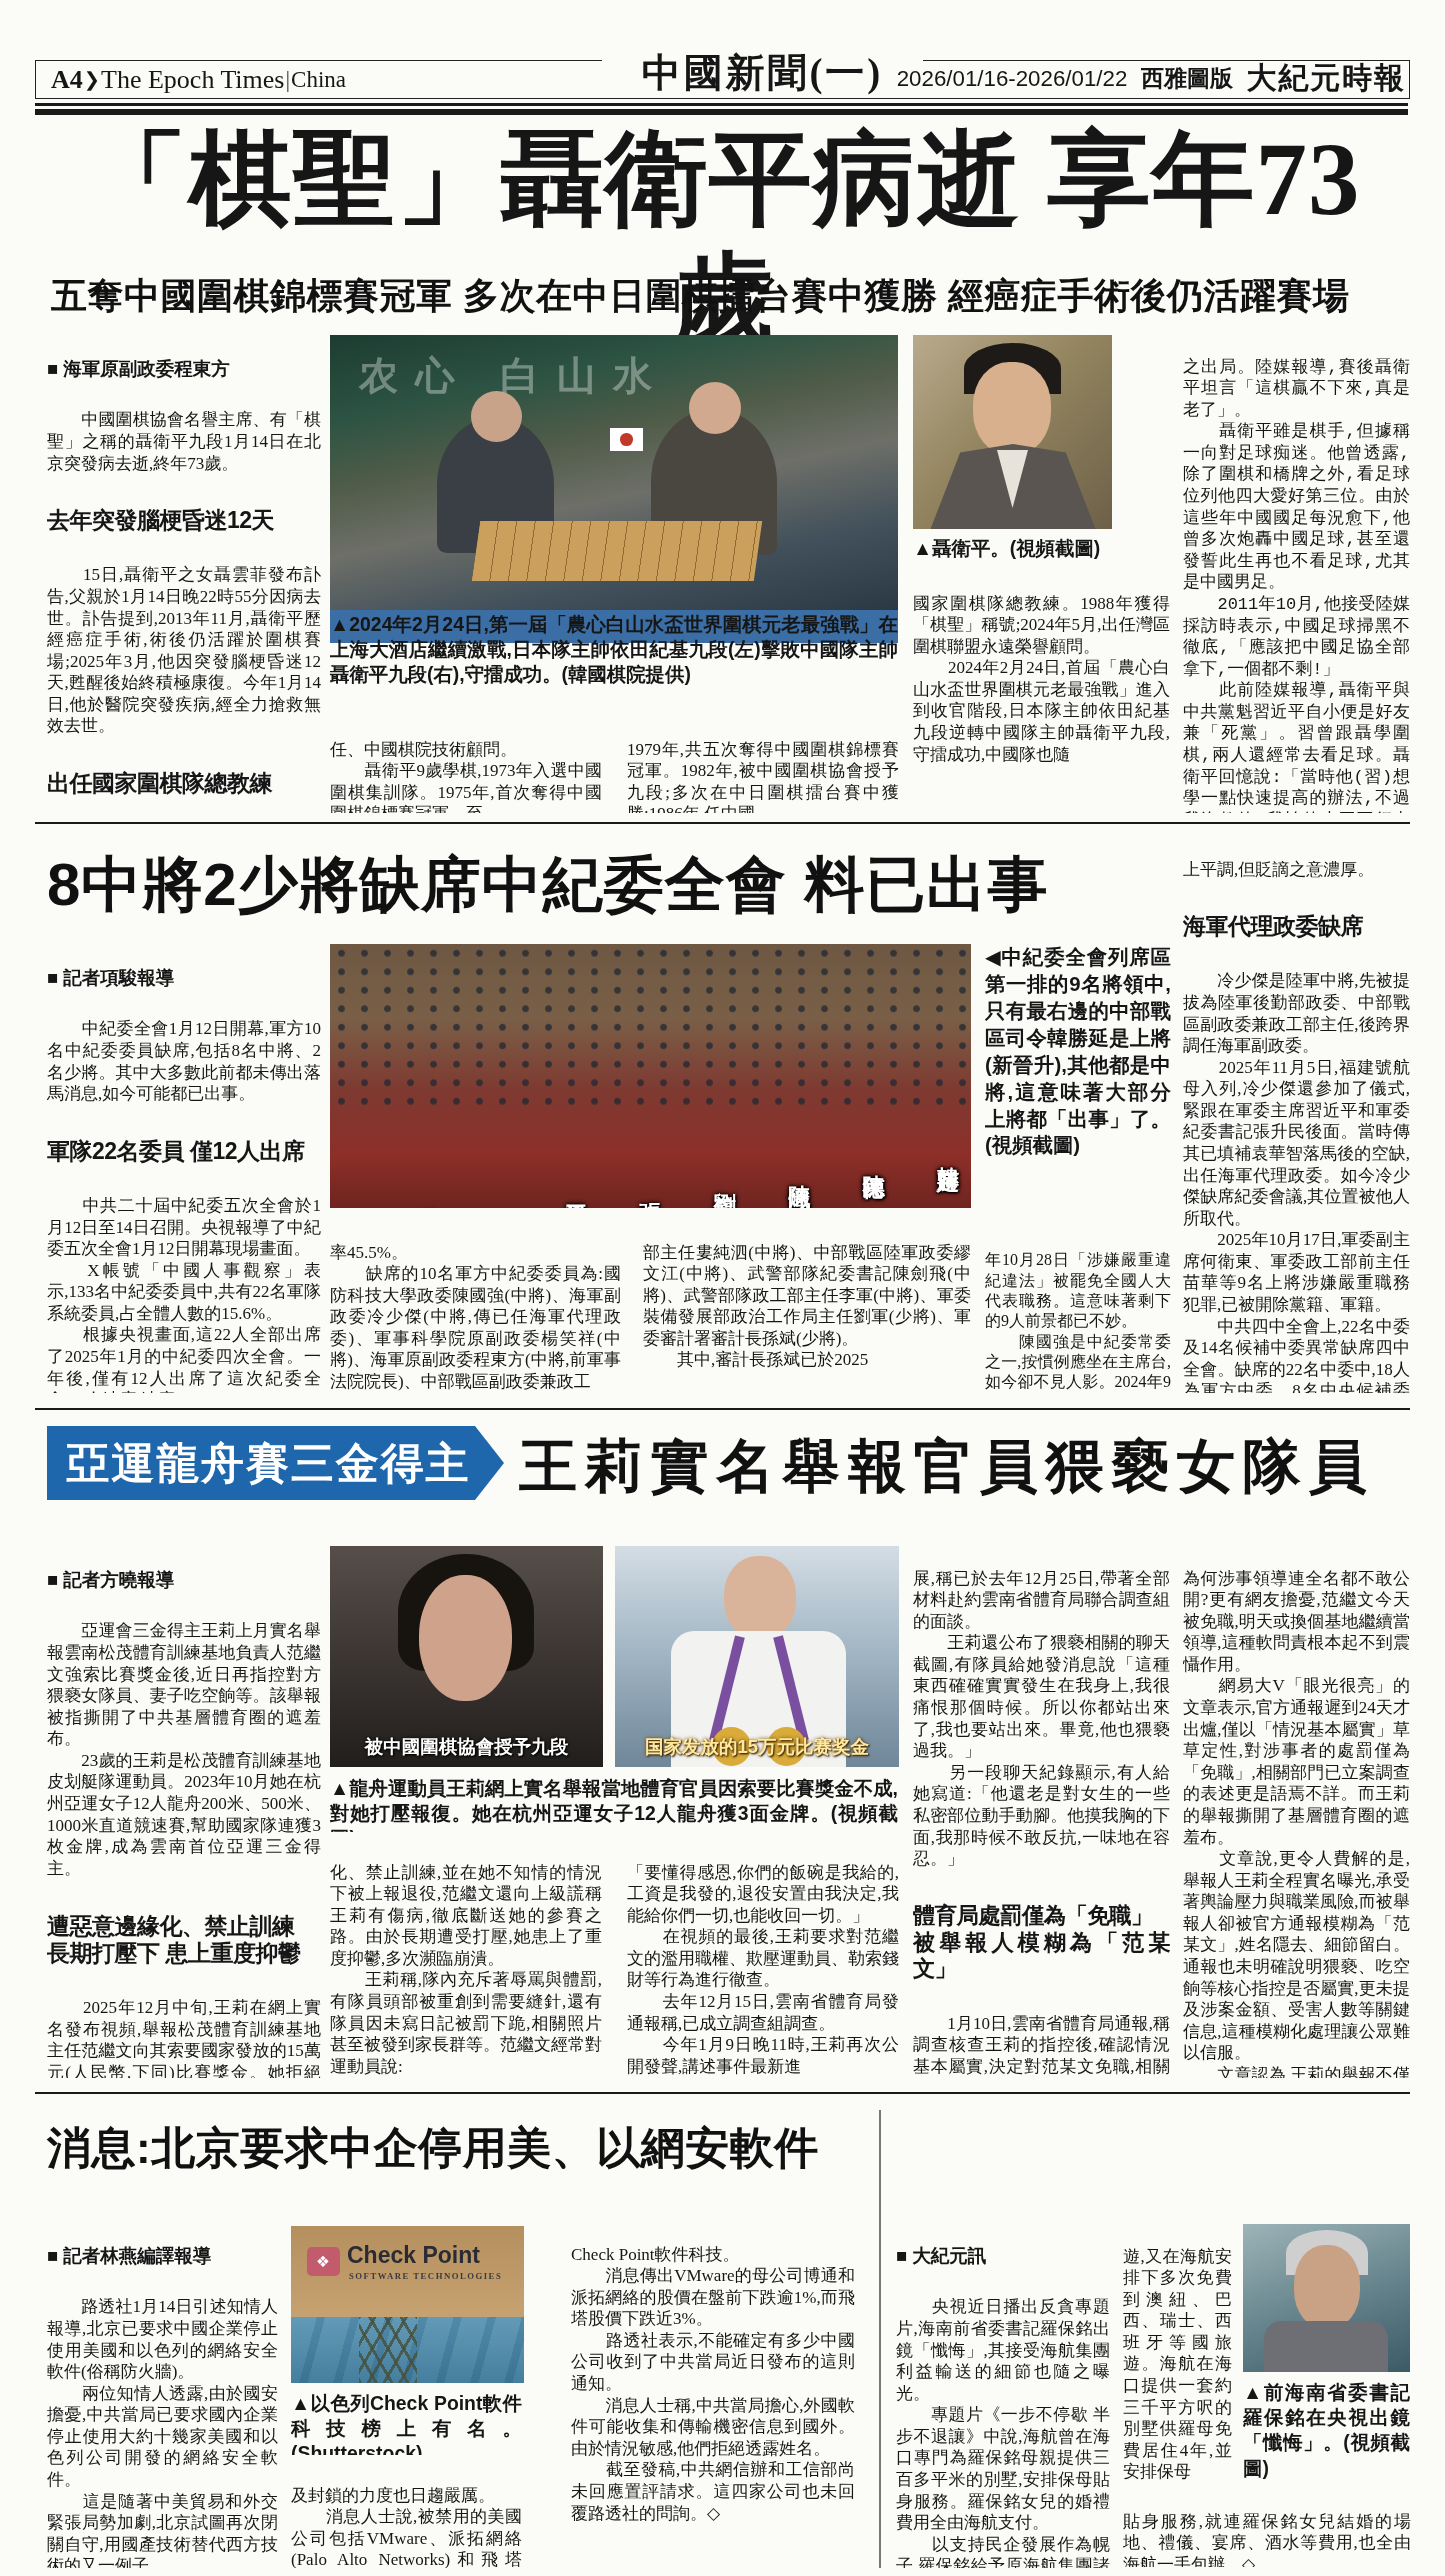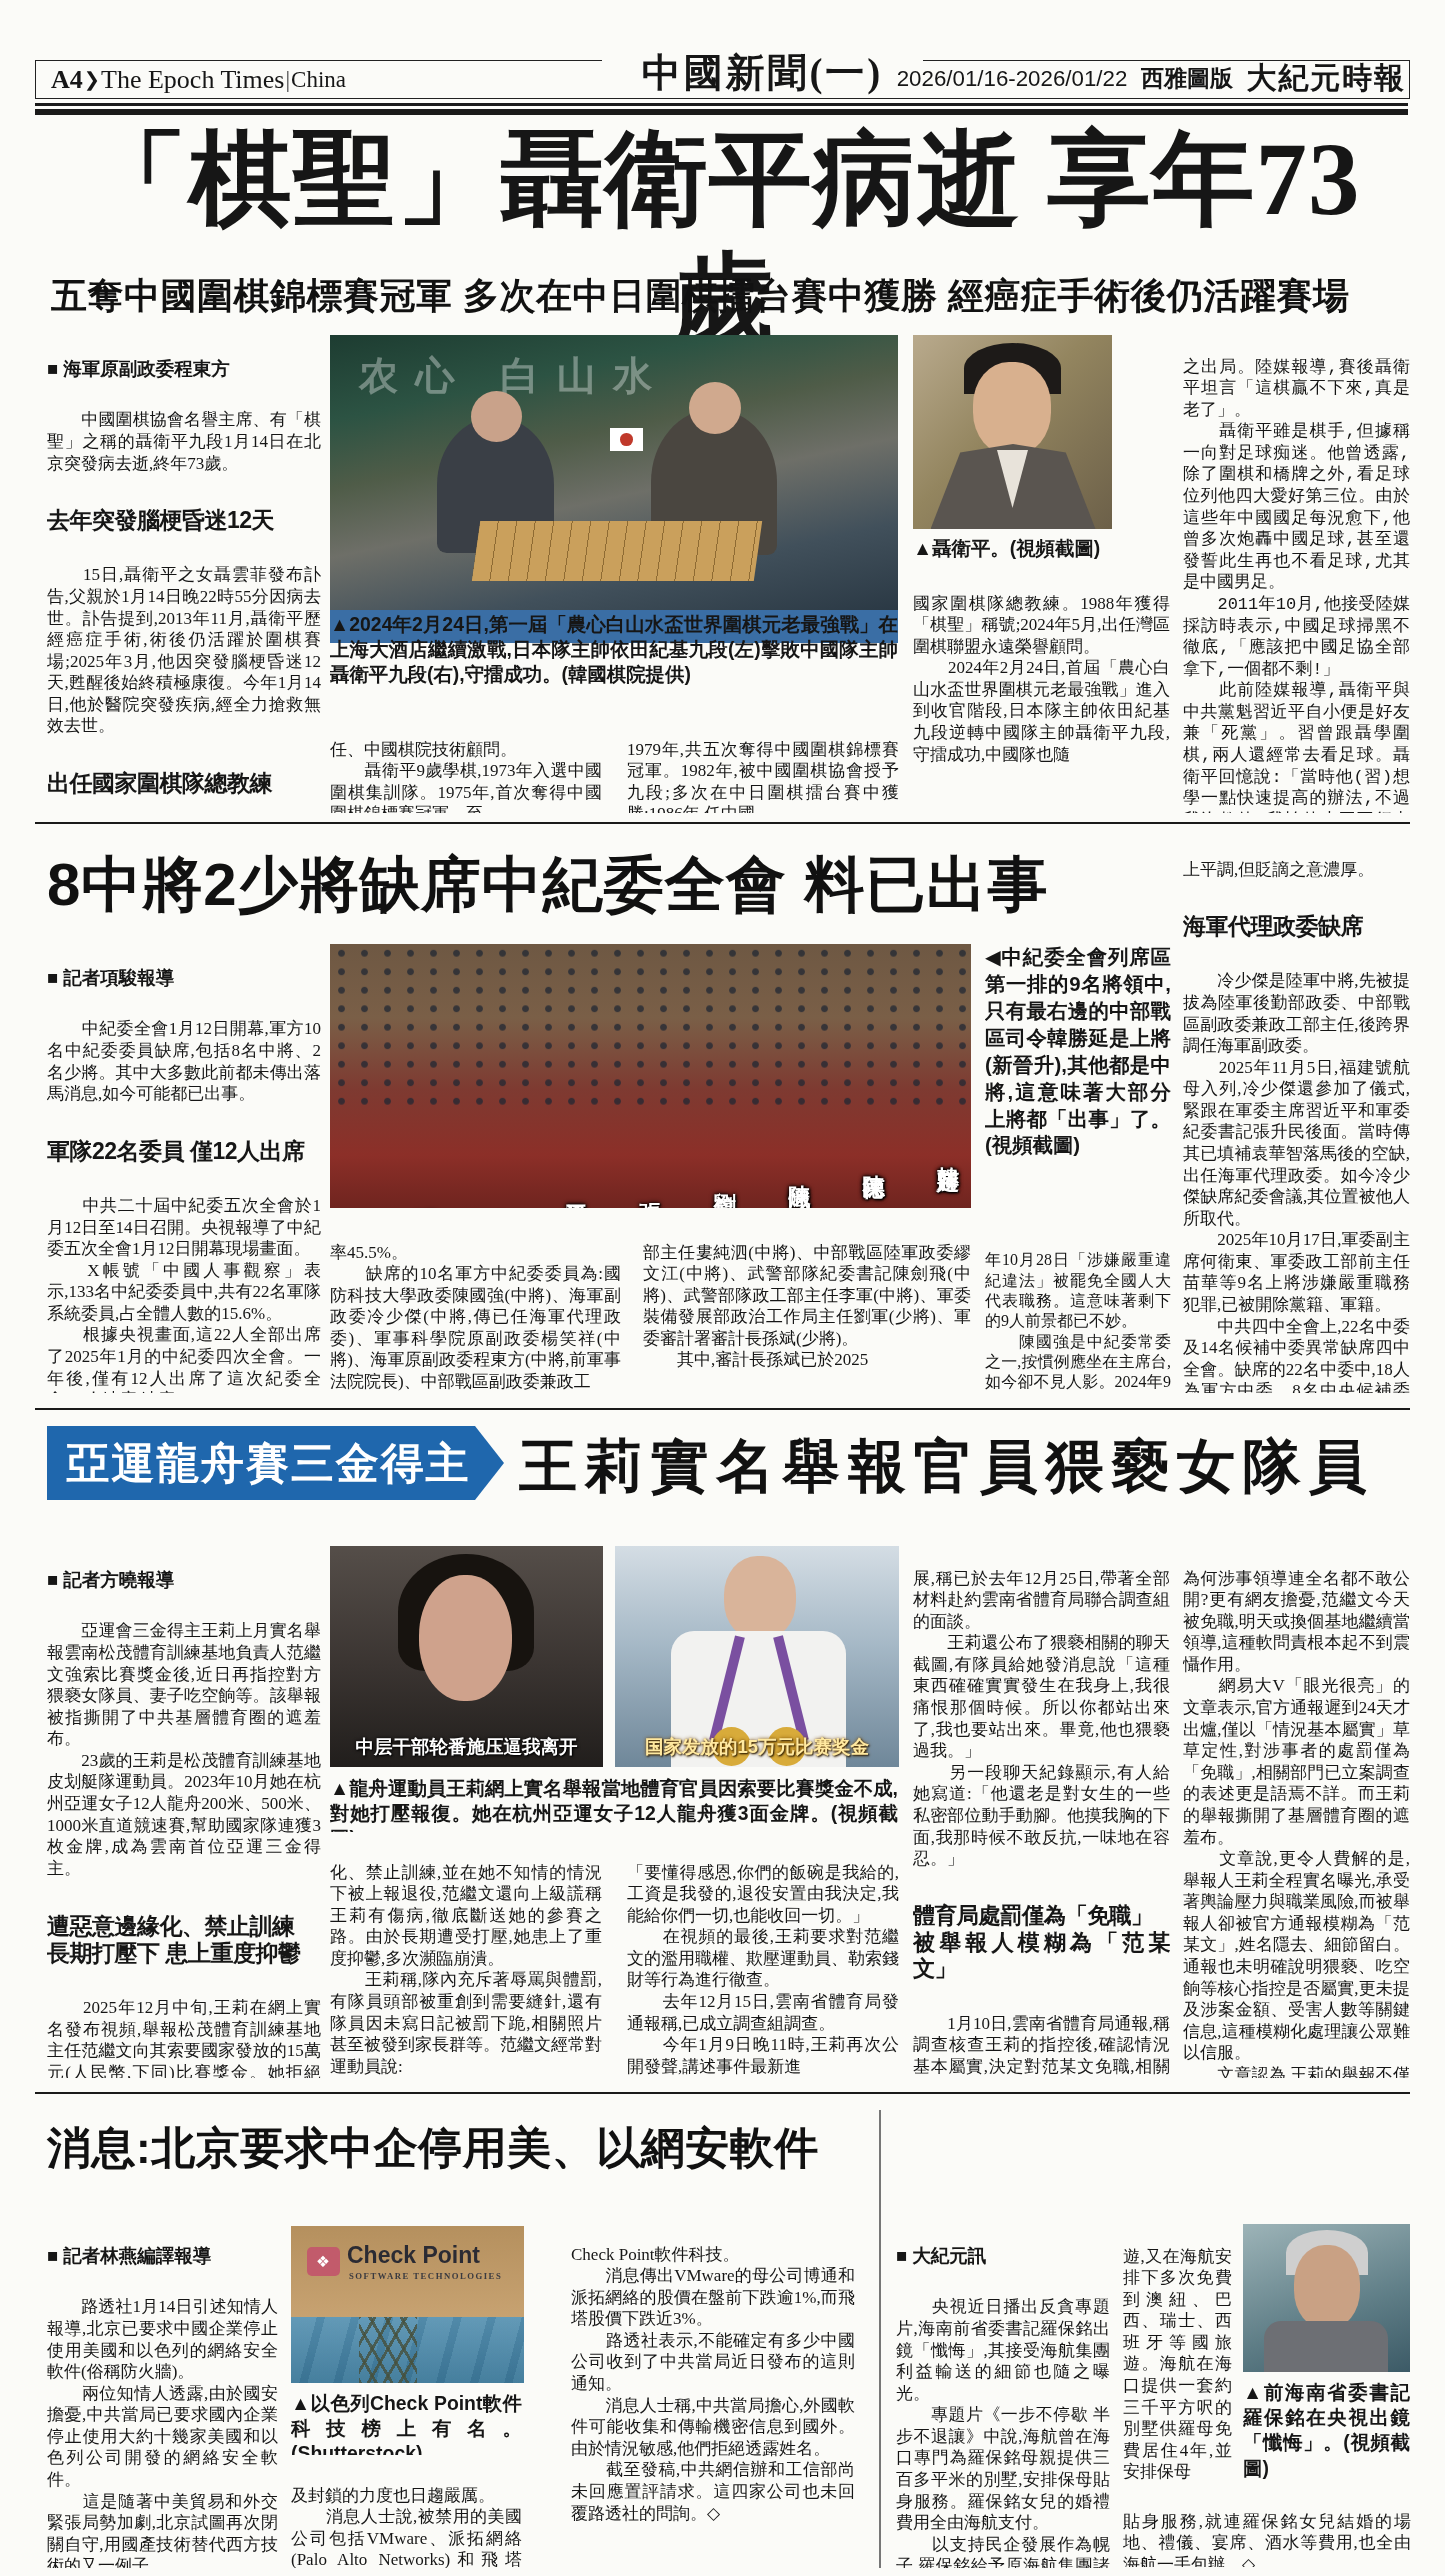--- a/index.html
+++ b/index.html
@@ -157,21 +157,21 @@
 　　23歲的王莉是松茂體育訓練基地皮划艇隊運動員。2023年10月她在杭州亞運女子12人龍舟200米、500米、1000米直道競速賽,幫助國家隊連獲3枚金牌,成為雲南首位亞運三金得主。</p>
     <div class="sech">遭惡意邊緣化、禁止訓練
 長期打壓下 患上重度抑鬱</div>
     <p>　　2025年12月中旬,王莉在網上實名發布視頻,舉報松茂體育訓練基地主任范繼文向其索要國家發放的15萬元(人民幣,下同)比賽獎金。她拒絕後,遭到范繼文長期「報復」。
 　　范繼文在公開會議上貶損她「不知感恩」,並惡意將她邊緣</p>
   </div>
 
   <div class="photo" style="left:330px;top:1546px;width:273px;height:221px;background:linear-gradient(180deg,#554e49 0%,#3a3431 55%,#211e1c 100%);">
     <div style="position:absolute;left:68px;top:7.8px;width:136px;height:117px;background:#17130f;border-radius:50% 50% 20% 20%;"></div>
     <div style="position:absolute;left:89px;top:29px;width:93px;height:126px;background:#cfa28c;border-radius:48%;"></div>
-    <div class="subtt">中层干部轮番施压逼我离开</div>
+    <div class="subtt">被中國圍棋協會授予九段</div>
   </div>
   <div class="photo" style="left:615px;top:1546px;width:284px;height:221px;background:linear-gradient(180deg,#d4dde4 0%,#a5b8c6 45%,#6f8799 100%);">
     <div style="position:absolute;left:109px;top:9.7px;width:72px;height:84px;background:#d9b49a;border-radius:46%;"></div>
     <div style="position:absolute;left:56px;top:85px;width:175px;height:136px;background:#f2f2f0;border-radius:23px 23px 0 0;"></div>
     <div style="position:absolute;left:107px;top:89px;width:9.7px;height:107px;background:#7a4fa0;transform:rotate(14deg);"></div>
     <div style="position:absolute;left:171px;top:89px;width:9.7px;height:107px;background:#7a4fa0;transform:rotate(-14deg);"></div>
     <div style="position:absolute;left:97px;top:181px;width:39px;height:39px;background:#d8ab3a;border-radius:50%;"></div>
     <div style="position:absolute;left:152px;top:181px;width:39px;height:39px;background:#d8ab3a;border-radius:50%;"></div>
     <div class="subtt" style="color:#ffe9a0;text-shadow:0 0 3.9px #7a4a00,1px 1px 1.9px #000;">国家发放的15万元比赛奖金</div>
   </div>

